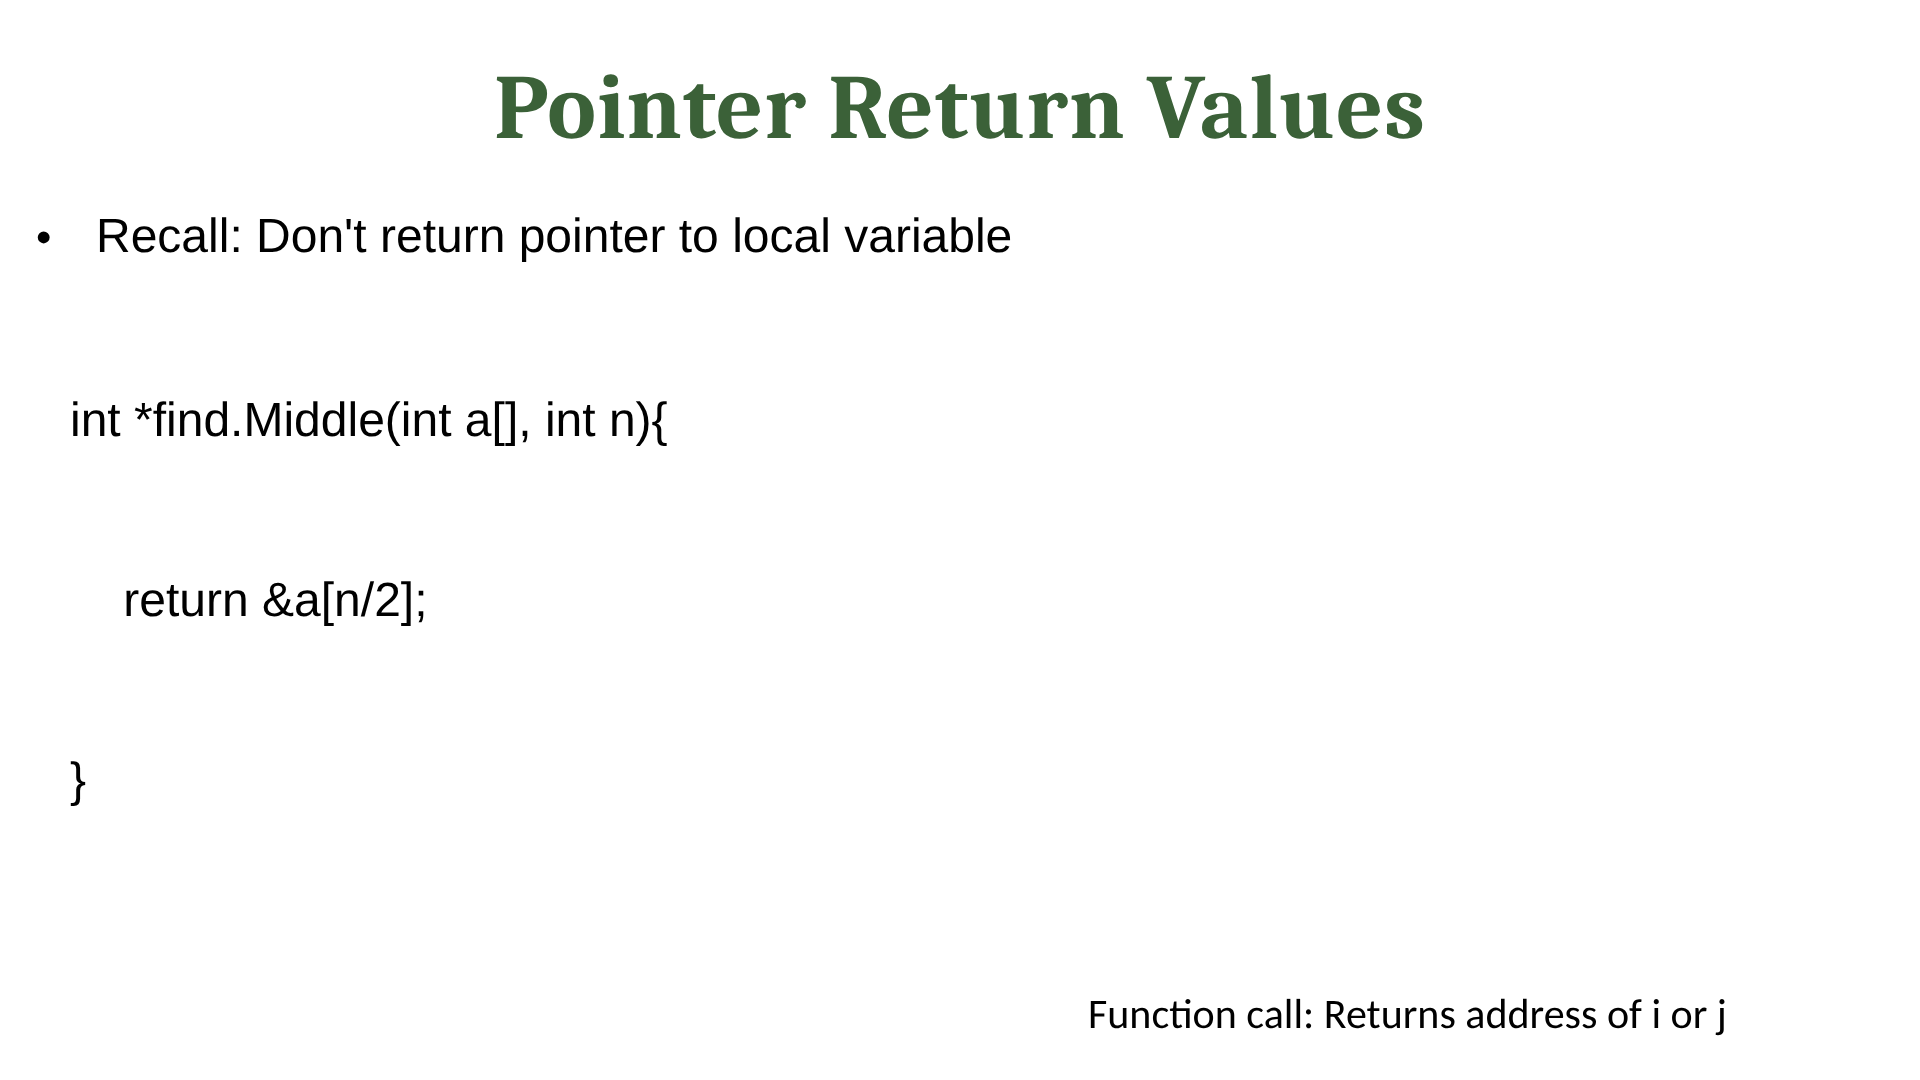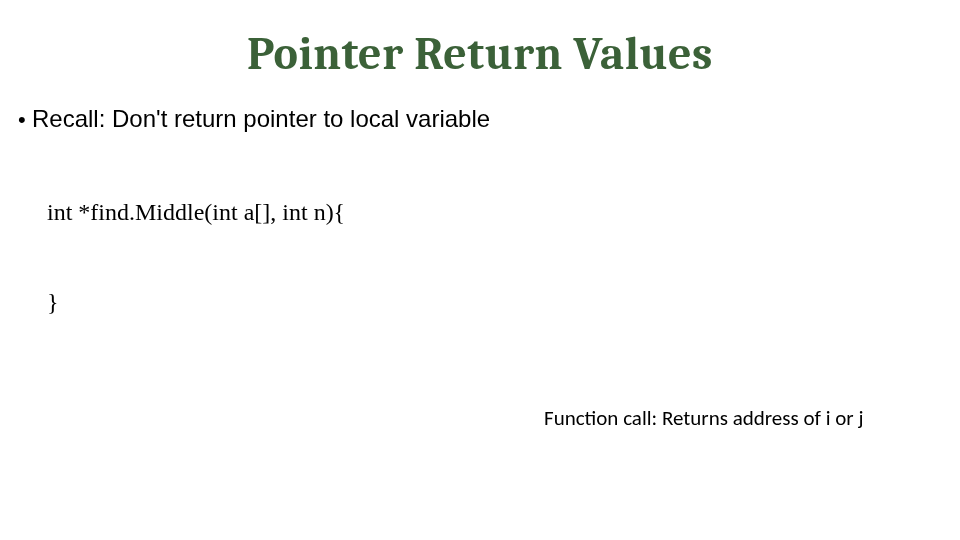--- a/index.html
+++ b/index.html
@@ -29,39 +29,40 @@
   .body {
     padding: 24px 18px 0 18px;
     font-size: 24px;
     line-height: 1.2;
     color: #000;
   }
   .bullet {
     display: flex;
     align-items: flex-start;
     margin-bottom: 2px;
+    gap: 16px;
   }
   .bullet .dot {
     width: 14px;
     flex-shrink: 0;
     text-align: left;
   }
   .bullet .dot::before {
     content: "•";
     font-size: 22px;
     line-height: 1.3;
   }
   .bullet .text {
     flex: 1;
   }
   .code {
-    font-family: Liberation Serif, serif;
+    font-family: Liberation Sans, sans-serif;
     font-size: 24px;
     white-space: pre;
-    margin-left: 29px;
+    margin-left: 17px;
     line-height: 1.25;
   }
   .row {
     display: flex;
     margin-top: 28px;
   }
   .col-left {
     width: 520px;
   }
   .col-right {
@@ -84,20 +85,21 @@
   <div class="body">
 
     <div class="bullet">
       <span class="dot"></span>
       <span class="text">Recall: Don't return pointer to local variable</span>
     </div>
 
 
     <div class="code">
       <div>int *find.Middle(int a[], int n){</div>
+      <div>    return &amp;a[n/2];</div>
       <div>}</div>
     </div>
 
     <div class="row">
       <div class="col-left">
         <div class="code">
           
           
           
           

